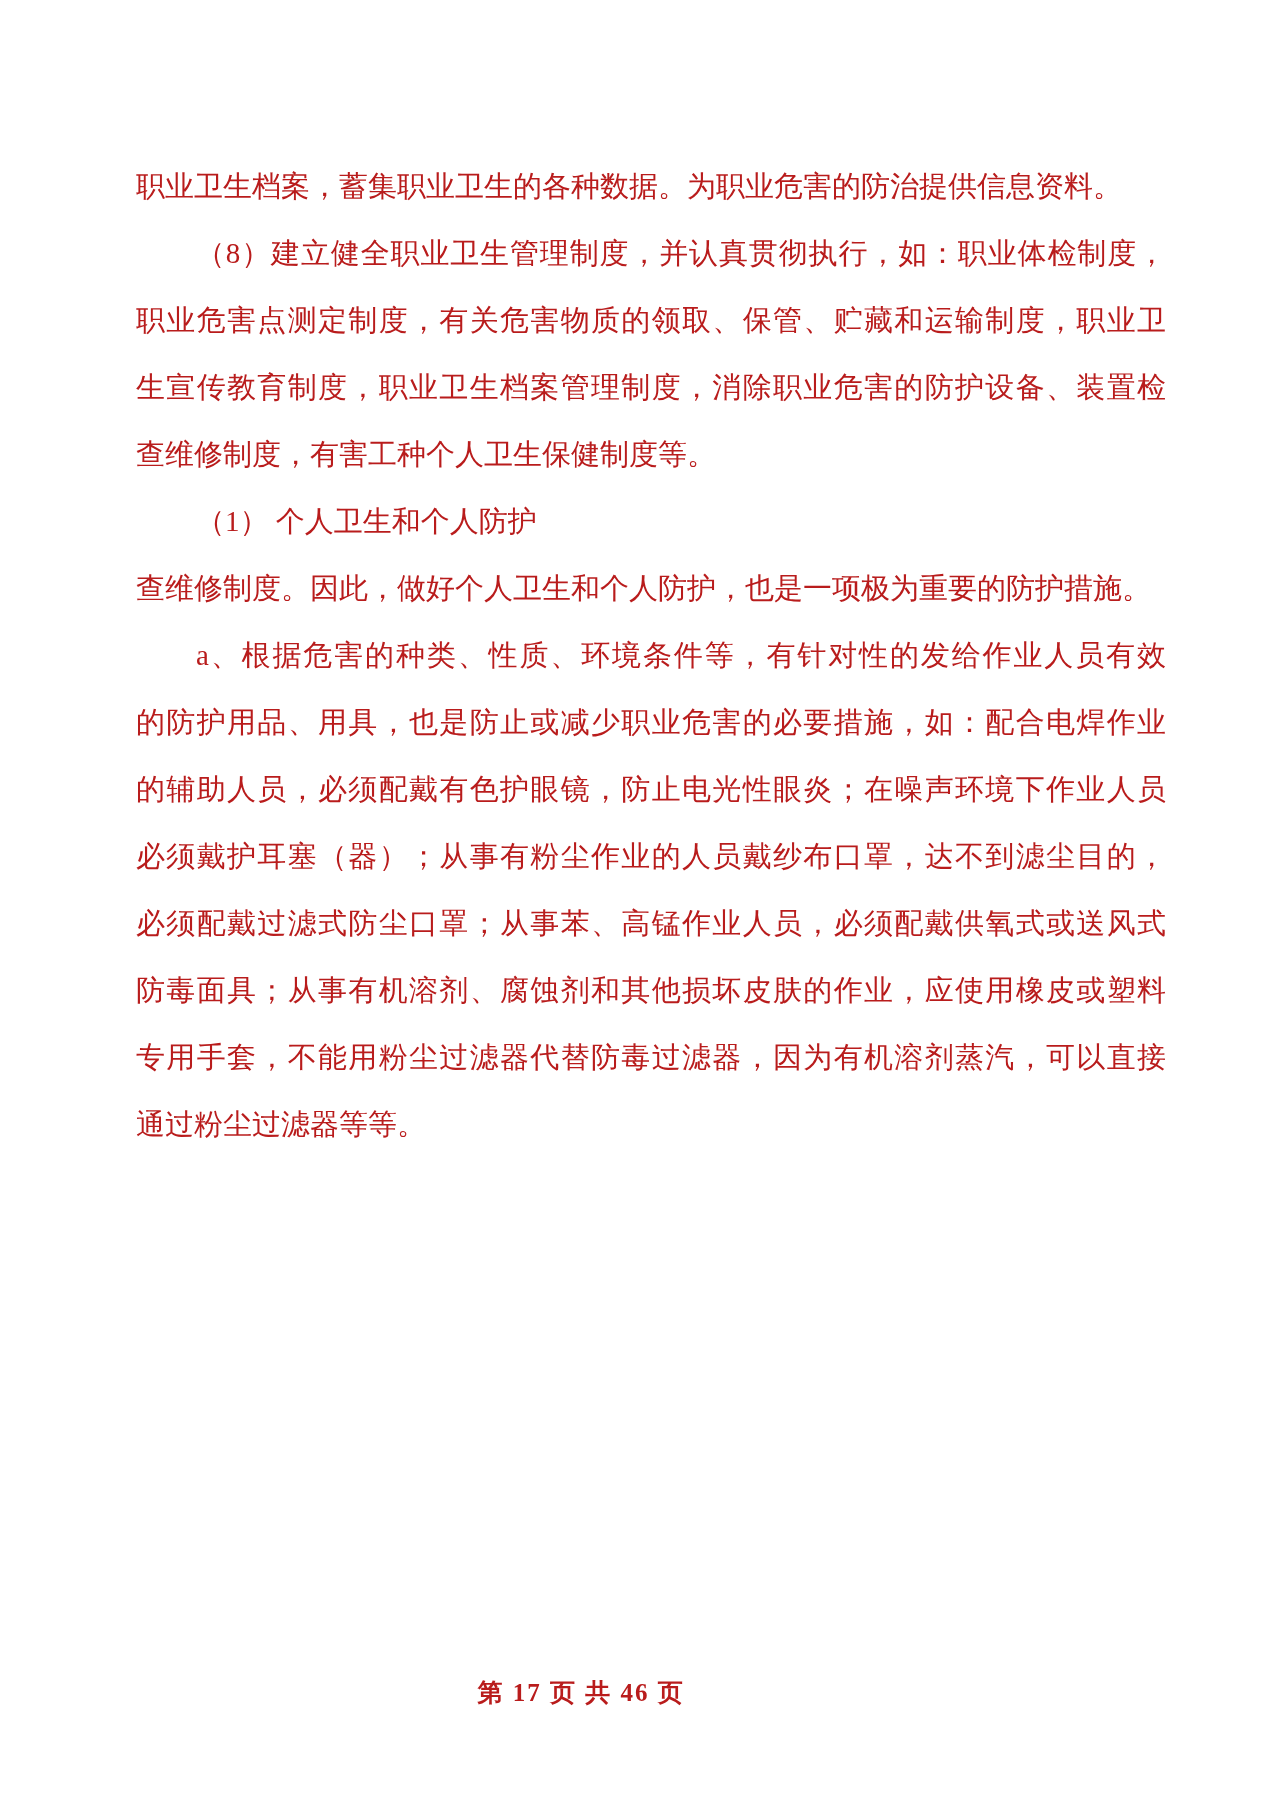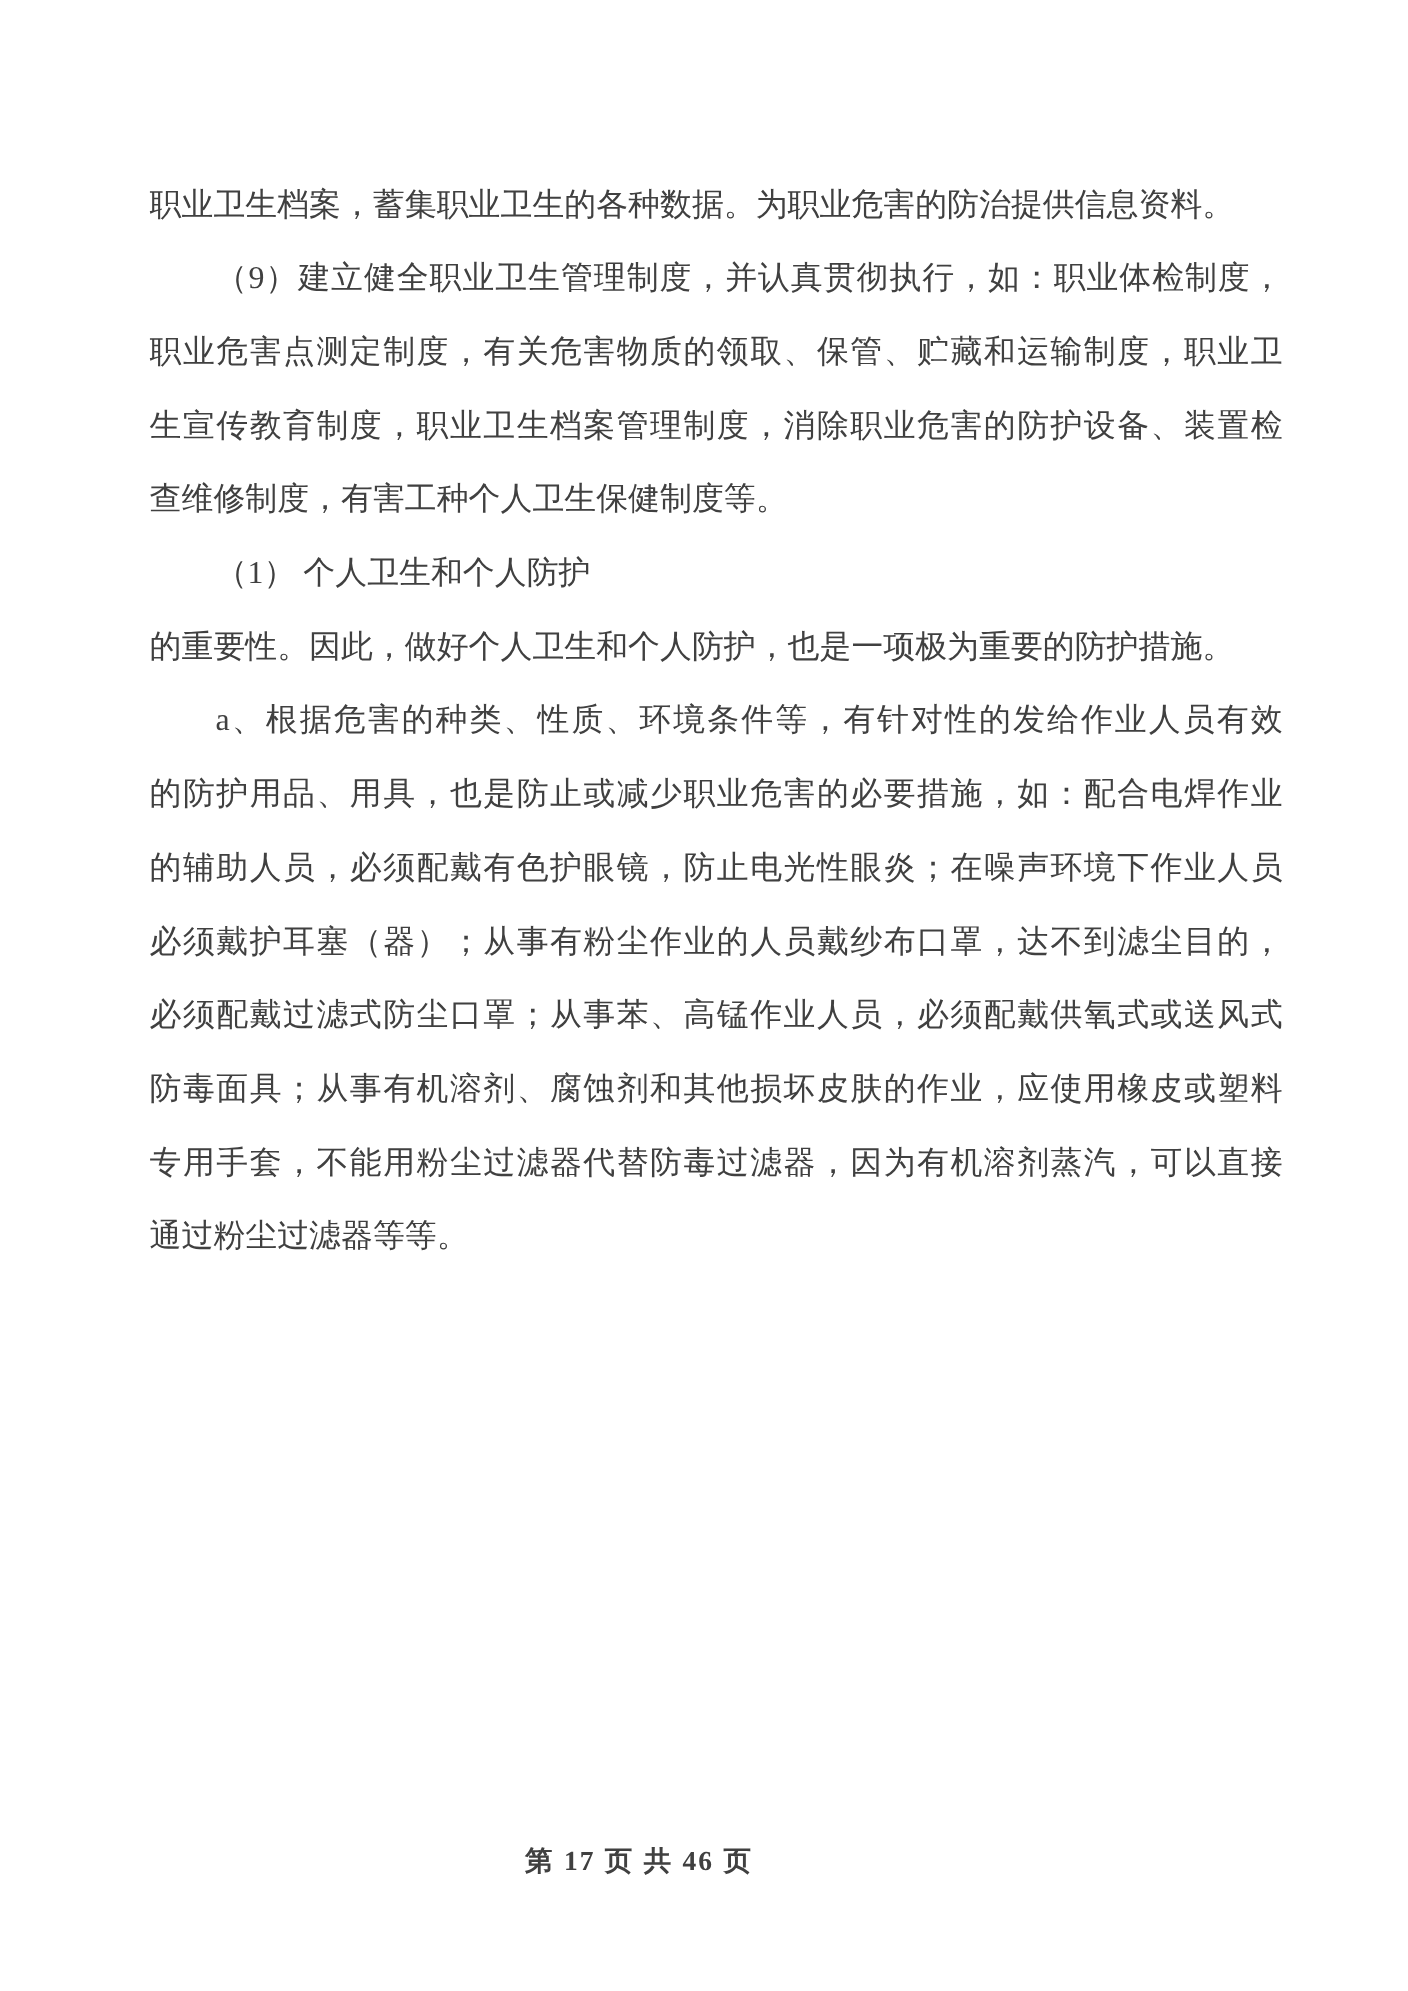--- a/index.html
+++ b/index.html
@@ -6,21 +6,21 @@
     margin: 0;
     padding: 0;
     background: #e8e8e8;
   }
   .page {
     position: relative;
     width: 1280px;
     height: 1810px;
     background: #ffffff;
     font-family: "Liberation Serif", "DejaVu Serif", serif;
-    color: #404040;
+    color: #b91c1c;
     overflow: hidden;
     margin: 0 auto;
   }
   .doc-body {
     position: absolute;
     left: 136px;
     top: 153px;
     width: 1030px;
     font-size: 29px;
     line-height: 67px;
@@ -58,30 +58,30 @@
 </style>
 </head>
 <body>
 
 <div class="page">
   <div class="doc-body" id="doc-body">
       <div class="paragraph">
         <div class="line">职业卫生档案，蓄集职业卫生的各种数据。为职业危害的防治提供信息资料。</div>
       </div>
       <div class="paragraph">
-        <div class="line j ind">（9）建立健全职业卫生管理制度，并认真贯彻执行，如：职业体检制度，</div>
+        <div class="line j ind">（8）建立健全职业卫生管理制度，并认真贯彻执行，如：职业体检制度，</div>
         <div class="line j">职业危害点测定制度，有关危害物质的领取、保管、贮藏和运输制度，职业卫</div>
         <div class="line j">生宣传教育制度，职业卫生档案管理制度，消除职业危害的防护设备、装置检</div>
         <div class="line">查维修制度，有害工种个人卫生保健制度等。</div>
       </div>
       <div class="paragraph">
         <div class="line ind">（1） 个人卫生和个人防护</div>
       </div>
       <div class="paragraph">
-        <div class="line">的重要性。因此，做好个人卫生和个人防护，也是一项极为重要的防护措施。</div>
+        <div class="line">查维修制度。因此，做好个人卫生和个人防护，也是一项极为重要的防护措施。</div>
       </div>
       <div class="paragraph">
         <div class="line j ind">a、根据危害的种类、性质、环境条件等，有针对性的发给作业人员有效</div>
         <div class="line j">的防护用品、用具，也是防止或减少职业危害的必要措施，如：配合电焊作业</div>
         <div class="line j">的辅助人员，必须配戴有色护眼镜，防止电光性眼炎；在噪声环境下作业人员</div>
         <div class="line j">必须戴护耳塞（器）；从事有粉尘作业的人员戴纱布口罩，达不到滤尘目的，</div>
         <div class="line j">必须配戴过滤式防尘口罩；从事苯、高锰作业人员，必须配戴供氧式或送风式</div>
         <div class="line j">防毒面具；从事有机溶剂、腐蚀剂和其他损坏皮肤的作业，应使用橡皮或塑料</div>
         <div class="line j">专用手套，不能用粉尘过滤器代替防毒过滤器，因为有机溶剂蒸汽，可以直接</div>
         <div class="line">通过粉尘过滤器等等。</div>

